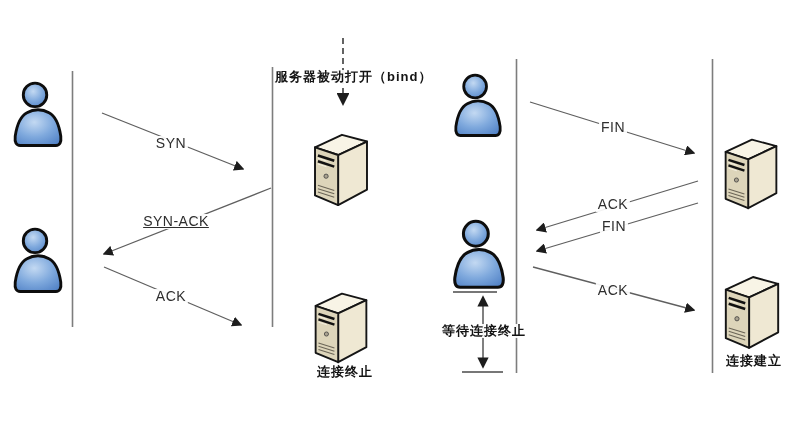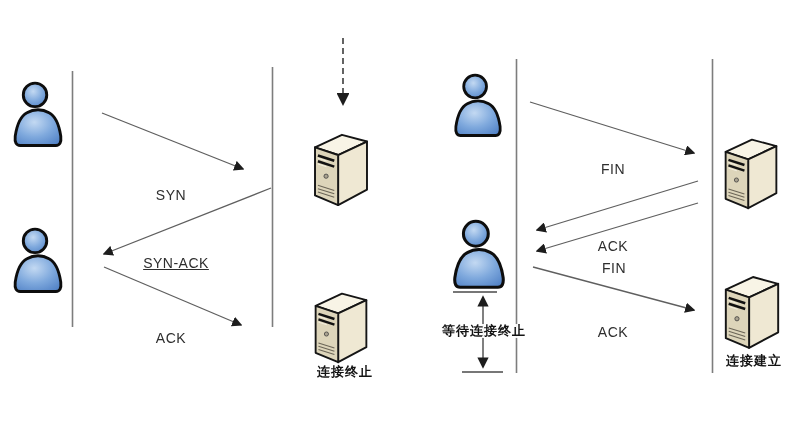--- a/index.html
+++ b/index.html
@@ -4,21 +4,21 @@
 <style>
   html,body{margin:0;padding:0;background:#fff;}
   .canvas{
     position:relative;width:800px;height:433px;background:#ffffff;
     overflow:hidden;font-family:"Liberation Sans",sans-serif;
   }
   svg.layer{position:absolute;left:0;top:0;width:800px;height:433px;}
   .lbl{position:absolute;white-space:nowrap;line-height:1.1;}
   .msg{
     font-size:14px;color:#2e2e2e;background:rgba(255,255,255,.92);
-    padding:0 2px;transform:translateX(-50%);letter-spacing:.5px;margin-top:42px;
+    padding:0 2px;transform:translateX(-50%);letter-spacing:.5px;
   }
   .cjk{
     font-size:13px;font-weight:bold;color:#141414;background:rgba(255,255,255,.92);
     padding:0 1px;letter-spacing:1px;
   }
   .center{transform:translateX(-50%);text-align:right;}
 </style>
 </head>
 <body>
 
@@ -82,22 +82,23 @@
     <use href="#person" x="12" y="226" width="52" height="68"></use>
     <use href="#person" x="452" y="72" width="52" height="66"></use>
     <use href="#person" x="452" y="218" width="54" height="72"></use>
 
     <use href="#server" x="309" y="130" width="64" height="77"></use>
     <use href="#server" x="310" y="287" width="62" height="79"></use>
     <use href="#server" x="720" y="133" width="62" height="79"></use>
     <use href="#server" x="720" y="272" width="64" height="78"></use>
   </svg>
 
+  <div class="lbl cjk" style="left:274px;top:70px;">服务器被动打开（bind）</div>
 
-  <div class="lbl msg" style="left:171px;top:146px;">SYN</div>
+  <div class="lbl msg" style="left:171px;top:136px;">SYN</div>
 
   <div class="lbl msg" style="left:176px;top:214px;text-decoration:underline;">SYN-ACK</div>
 
   <div class="lbl msg" style="left:171px;top:289px;">ACK</div>
 
   <div class="lbl cjk center" style="left:345px;top:365px;">连接终止</div>
 
   <div class="lbl msg" style="left:613px;top:120px;">FIN</div>
 
   <div class="lbl msg" style="left:613px;top:197px;">ACK</div>

